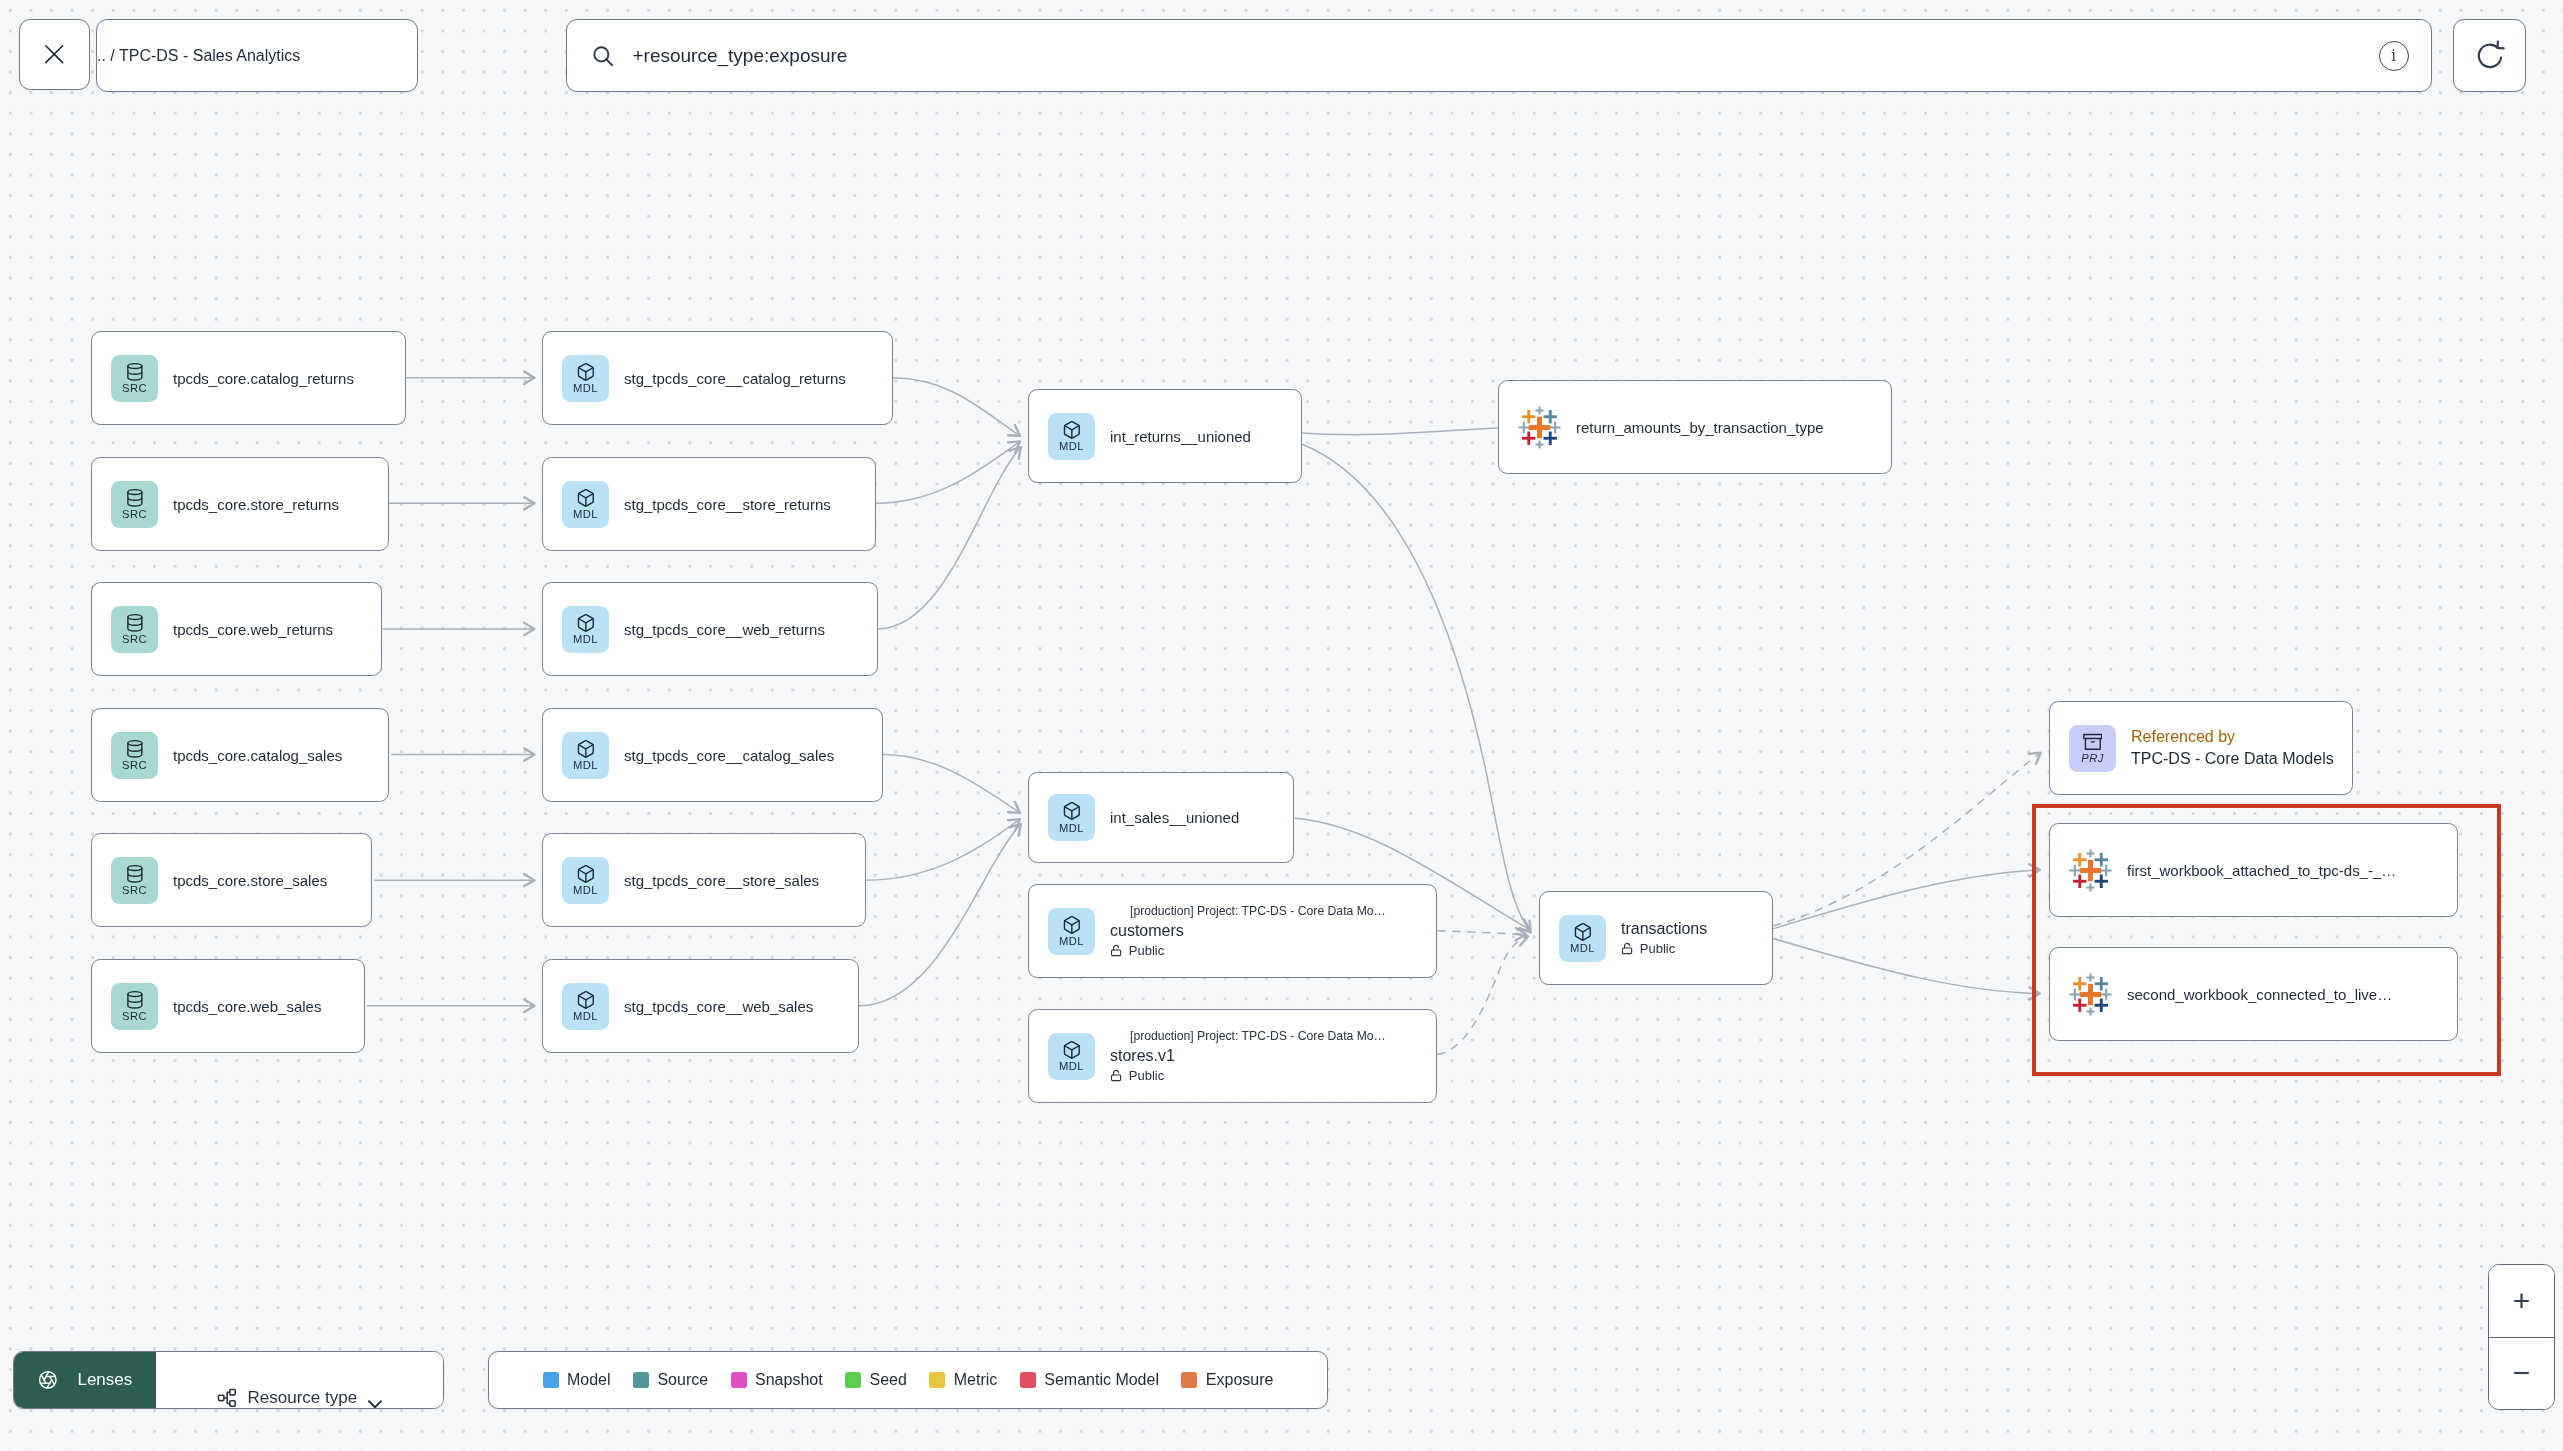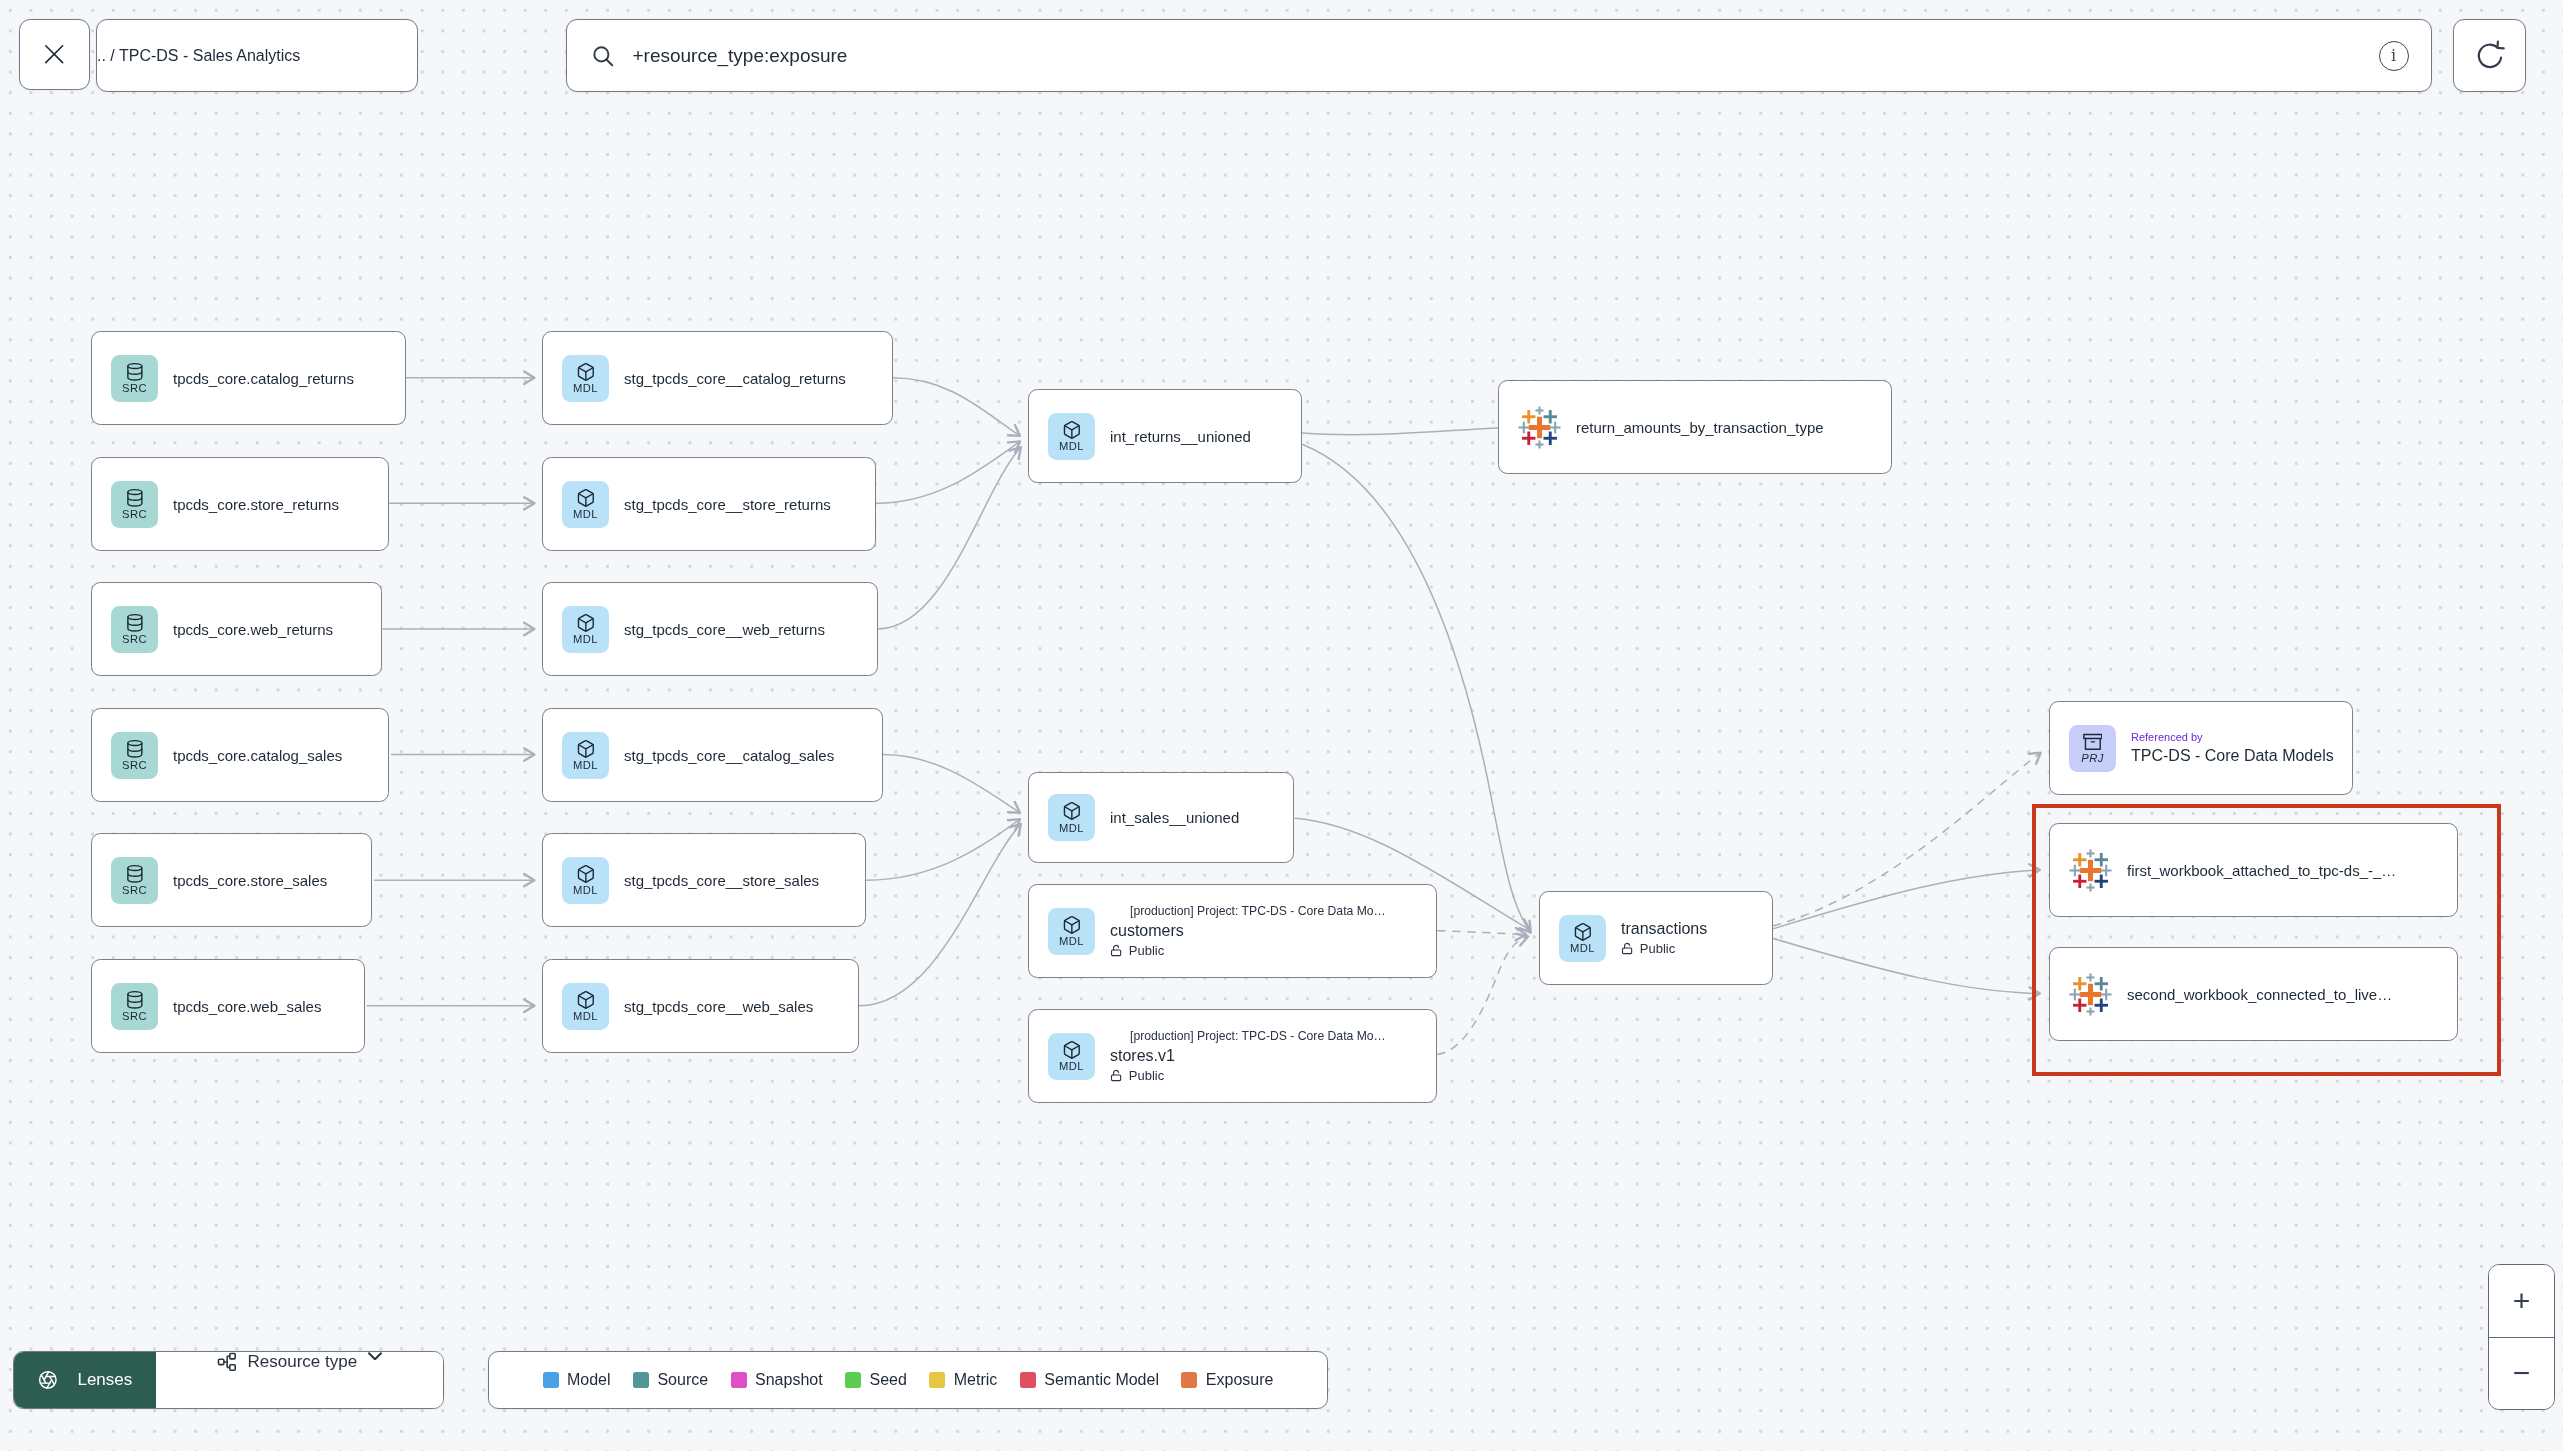--- a/index.html
+++ b/index.html
@@ -18,21 +18,21 @@
   .badge .btxt{font-size:11.2px;letter-spacing:0.4px;color:#1c2836;}
   .badge.source{background:#a7d8d3;}
   .badge.model{background:#b9e2f8;}
   .badge.project{background:#c6cdf9;font-style:italic;}
   .badge svg{width:19.7px;height:19.7px;}
   .node .txt{display:flex;flex-direction:column;gap:3.7px;min-width:0;}
   .node .label{font-size:15px;white-space:nowrap;color:#1e2936;}
   .node .label.big{font-size:16px;}
   .node .proj{font-size:12.2px;white-space:nowrap;color:#2a3342;margin-left:20px;}
   .node .sub{font-size:13px;display:flex;align-items:center;gap:6.6px;color:#2a3342;}
-  .node .title-sm{font-size:11px;color:#6d28d9;}
+  .node .title-sm{font-size:16px;color:#a16207;}
   .ticon{flex:none;display:flex;}
   .ticon svg{width:43px;height:43px;}
 
   #selection-rect{position:absolute;border:4.7px solid #c93a1d;box-sizing:border-box;background:transparent;}
 
   
   .chip{position:absolute;background:#fff;border:1.4px solid #6f7a89;border-radius:11.2px;
         display:flex;align-items:center;box-sizing:border-box;box-shadow:0 0.9px 2.8px rgba(30,40,60,.05);}
   #close-btn{left:19px;top:19px;width:71px;height:71px;justify-content:center;cursor:pointer;}
   #breadcrumb{left:96px;top:19px;width:322px;height:73px;justify-content:flex-start;font-size:16px;cursor:pointer;}
@@ -43,21 +43,21 @@
               display:flex;align-items:center;justify-content:center;
               font-family:"DejaVu Serif",serif;font-size:16px;color:#3a4453;cursor:pointer;}
   #refresh-btn{left:2453px;top:19px;width:73px;height:73px;justify-content:center;cursor:pointer;}
 
   
   #lens-pill{position:absolute;left:13px;top:1351px;height:58px;border:1.4px solid #6f7a89;
              border-radius:10.3px;display:flex;overflow:hidden;box-sizing:border-box;background:#fff;
              box-shadow:0 0.9px 2.8px rgba(30,40,60,.05);}
   #lenses-btn{width:142px;background:#2d5c50;color:#fff;display:flex;align-items:center;
               justify-content:center;gap:20px;font-size:17px;cursor:pointer;}
-  #resource-btn{width:287px;display:flex;align-items:flex-start;justify-content:center;gap:11.2px;
+  #resource-btn{width:287px;display:flex;align-items:flex-end;justify-content:center;gap:11.2px;
                 font-size:17px;color:#2a3342;cursor:pointer;background:#fff;}
   #legend-pill{position:absolute;left:488px;top:1351px;width:840px;height:58px;border:1.4px solid #6f7a89;
                border-radius:10.3px;background:#fff;display:flex;align-items:center;justify-content:center;
                gap:22.5px;box-sizing:border-box;box-shadow:0 0.9px 2.8px rgba(30,40,60,.05);}
   .lg-item{display:flex;align-items:center;gap:8.4px;font-size:16px;color:#1f2937;}
   .lg-sq{width:16px;height:16px;border-radius:2.8px;flex:none;}
 
   
   #zoom-ctl{position:absolute;left:2488px;top:1264px;width:67px;height:146px;background:#fff;
             border:1.6px solid #5d6775;border-radius:11.2px;box-sizing:border-box;display:flex;

